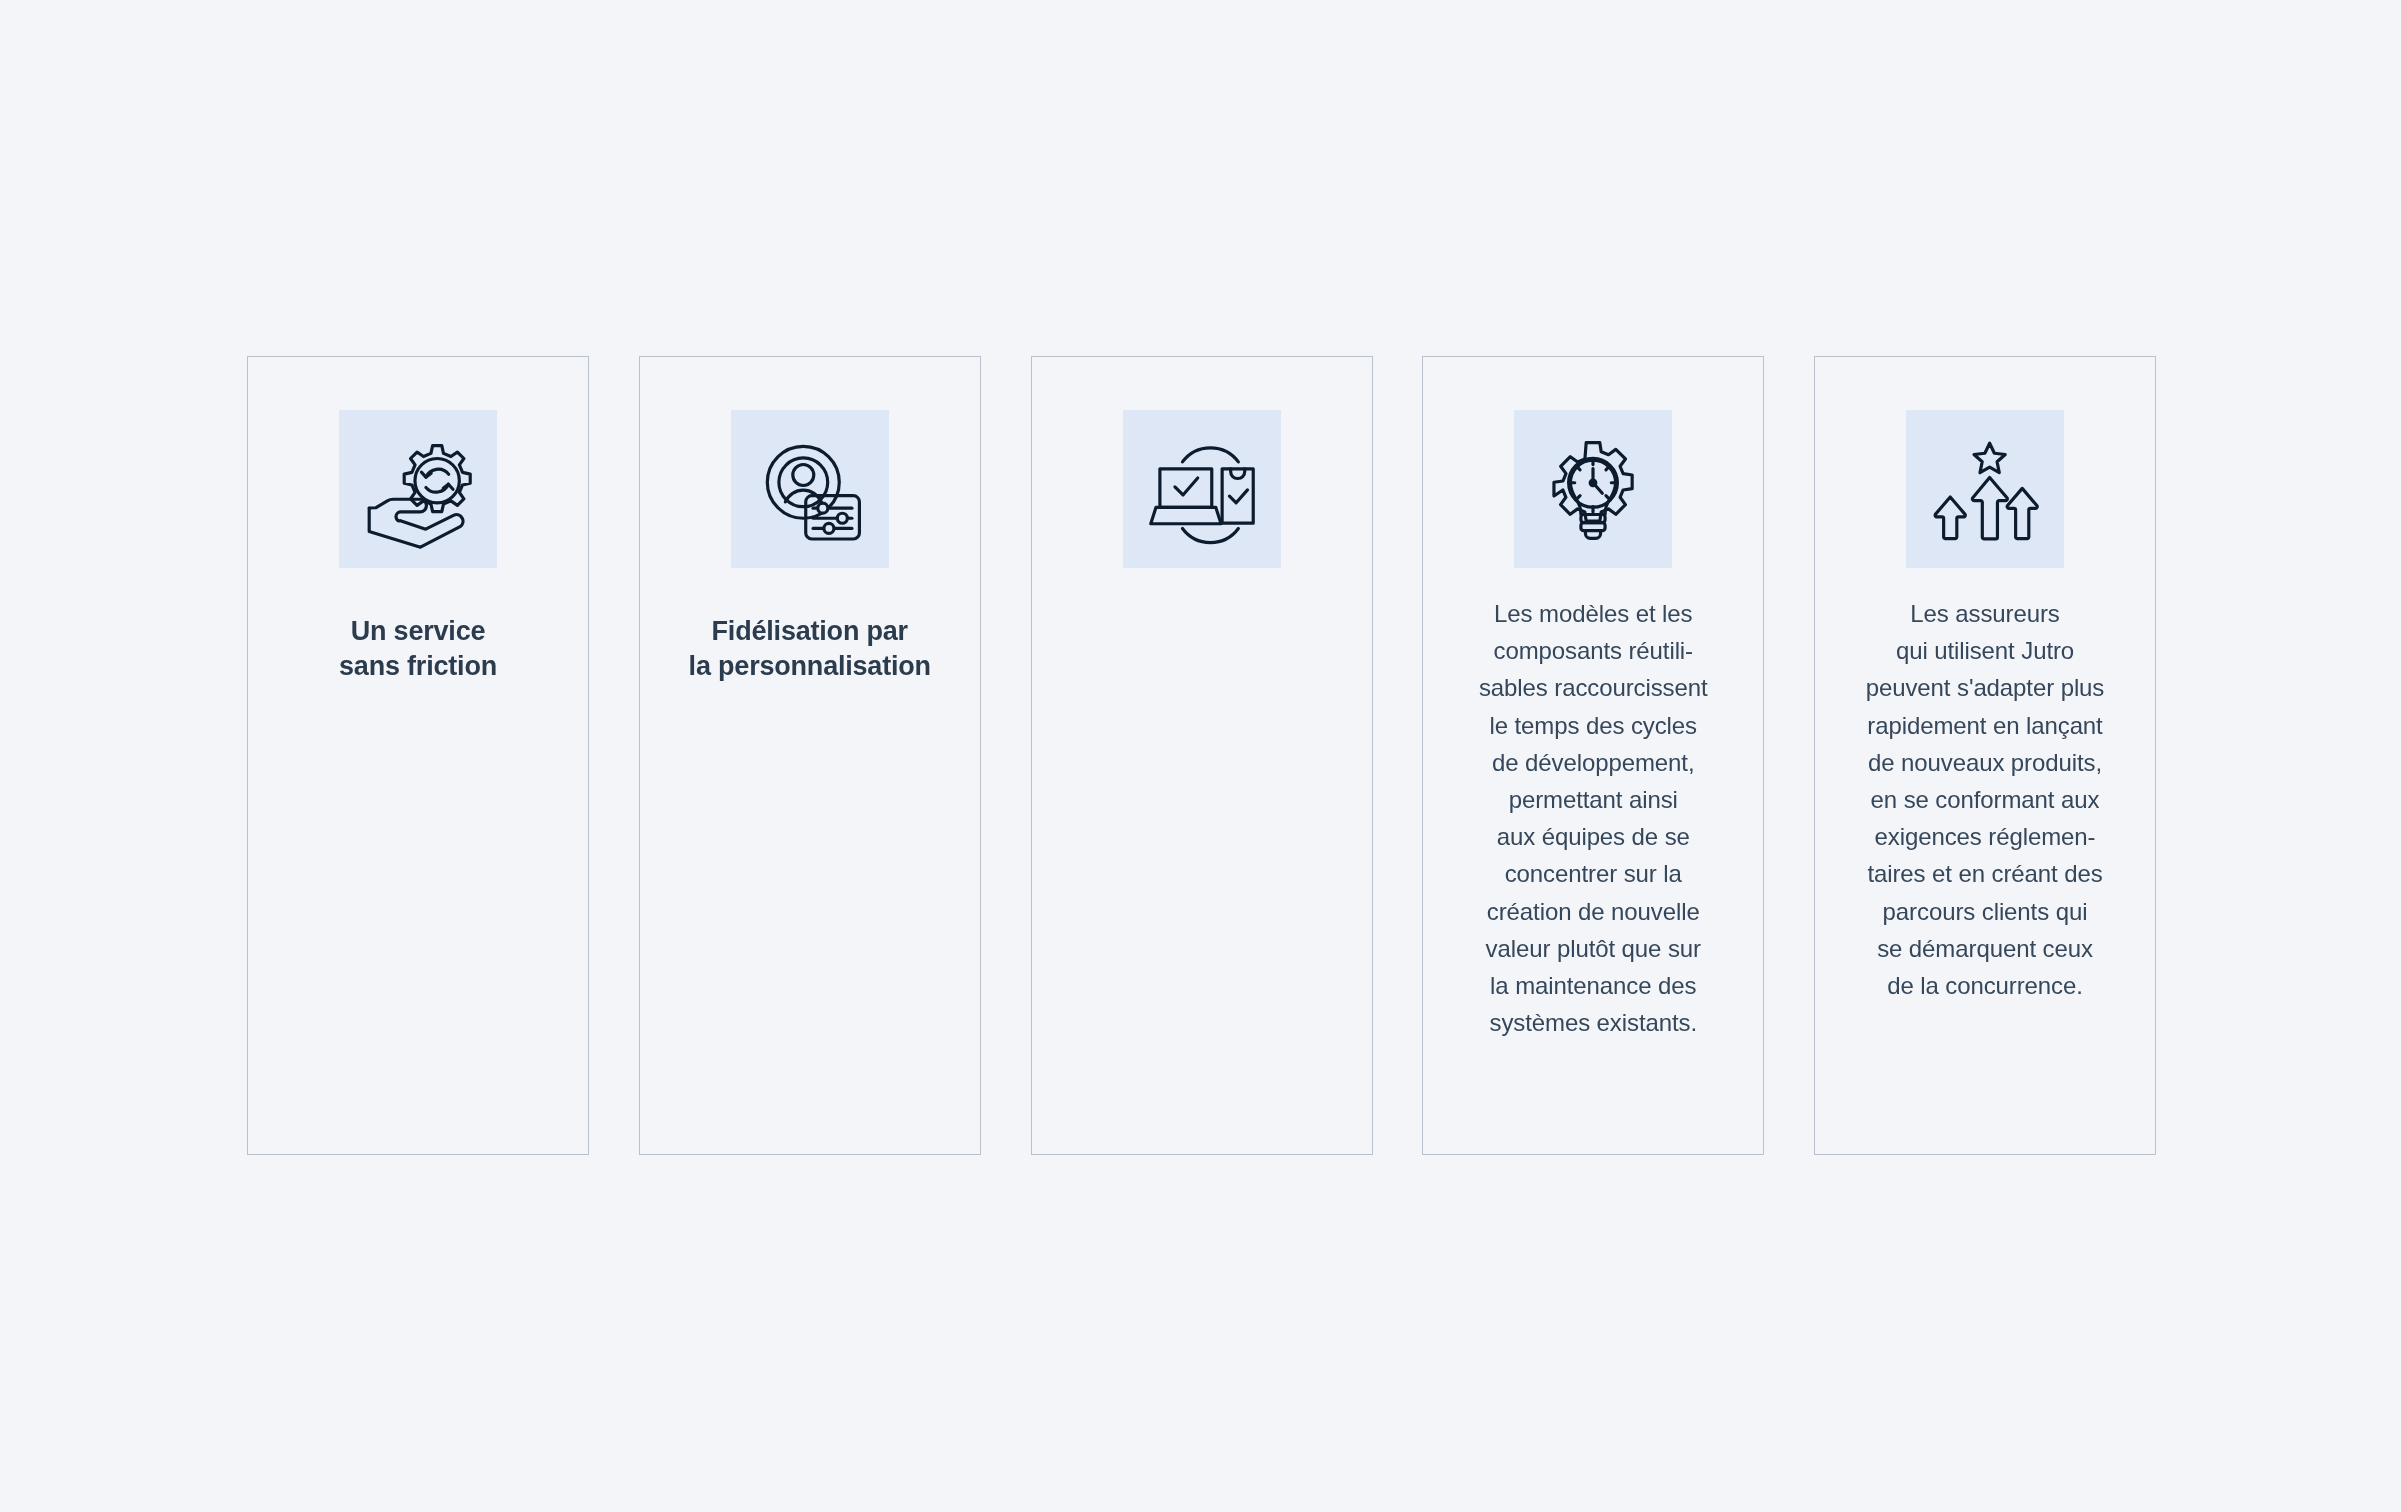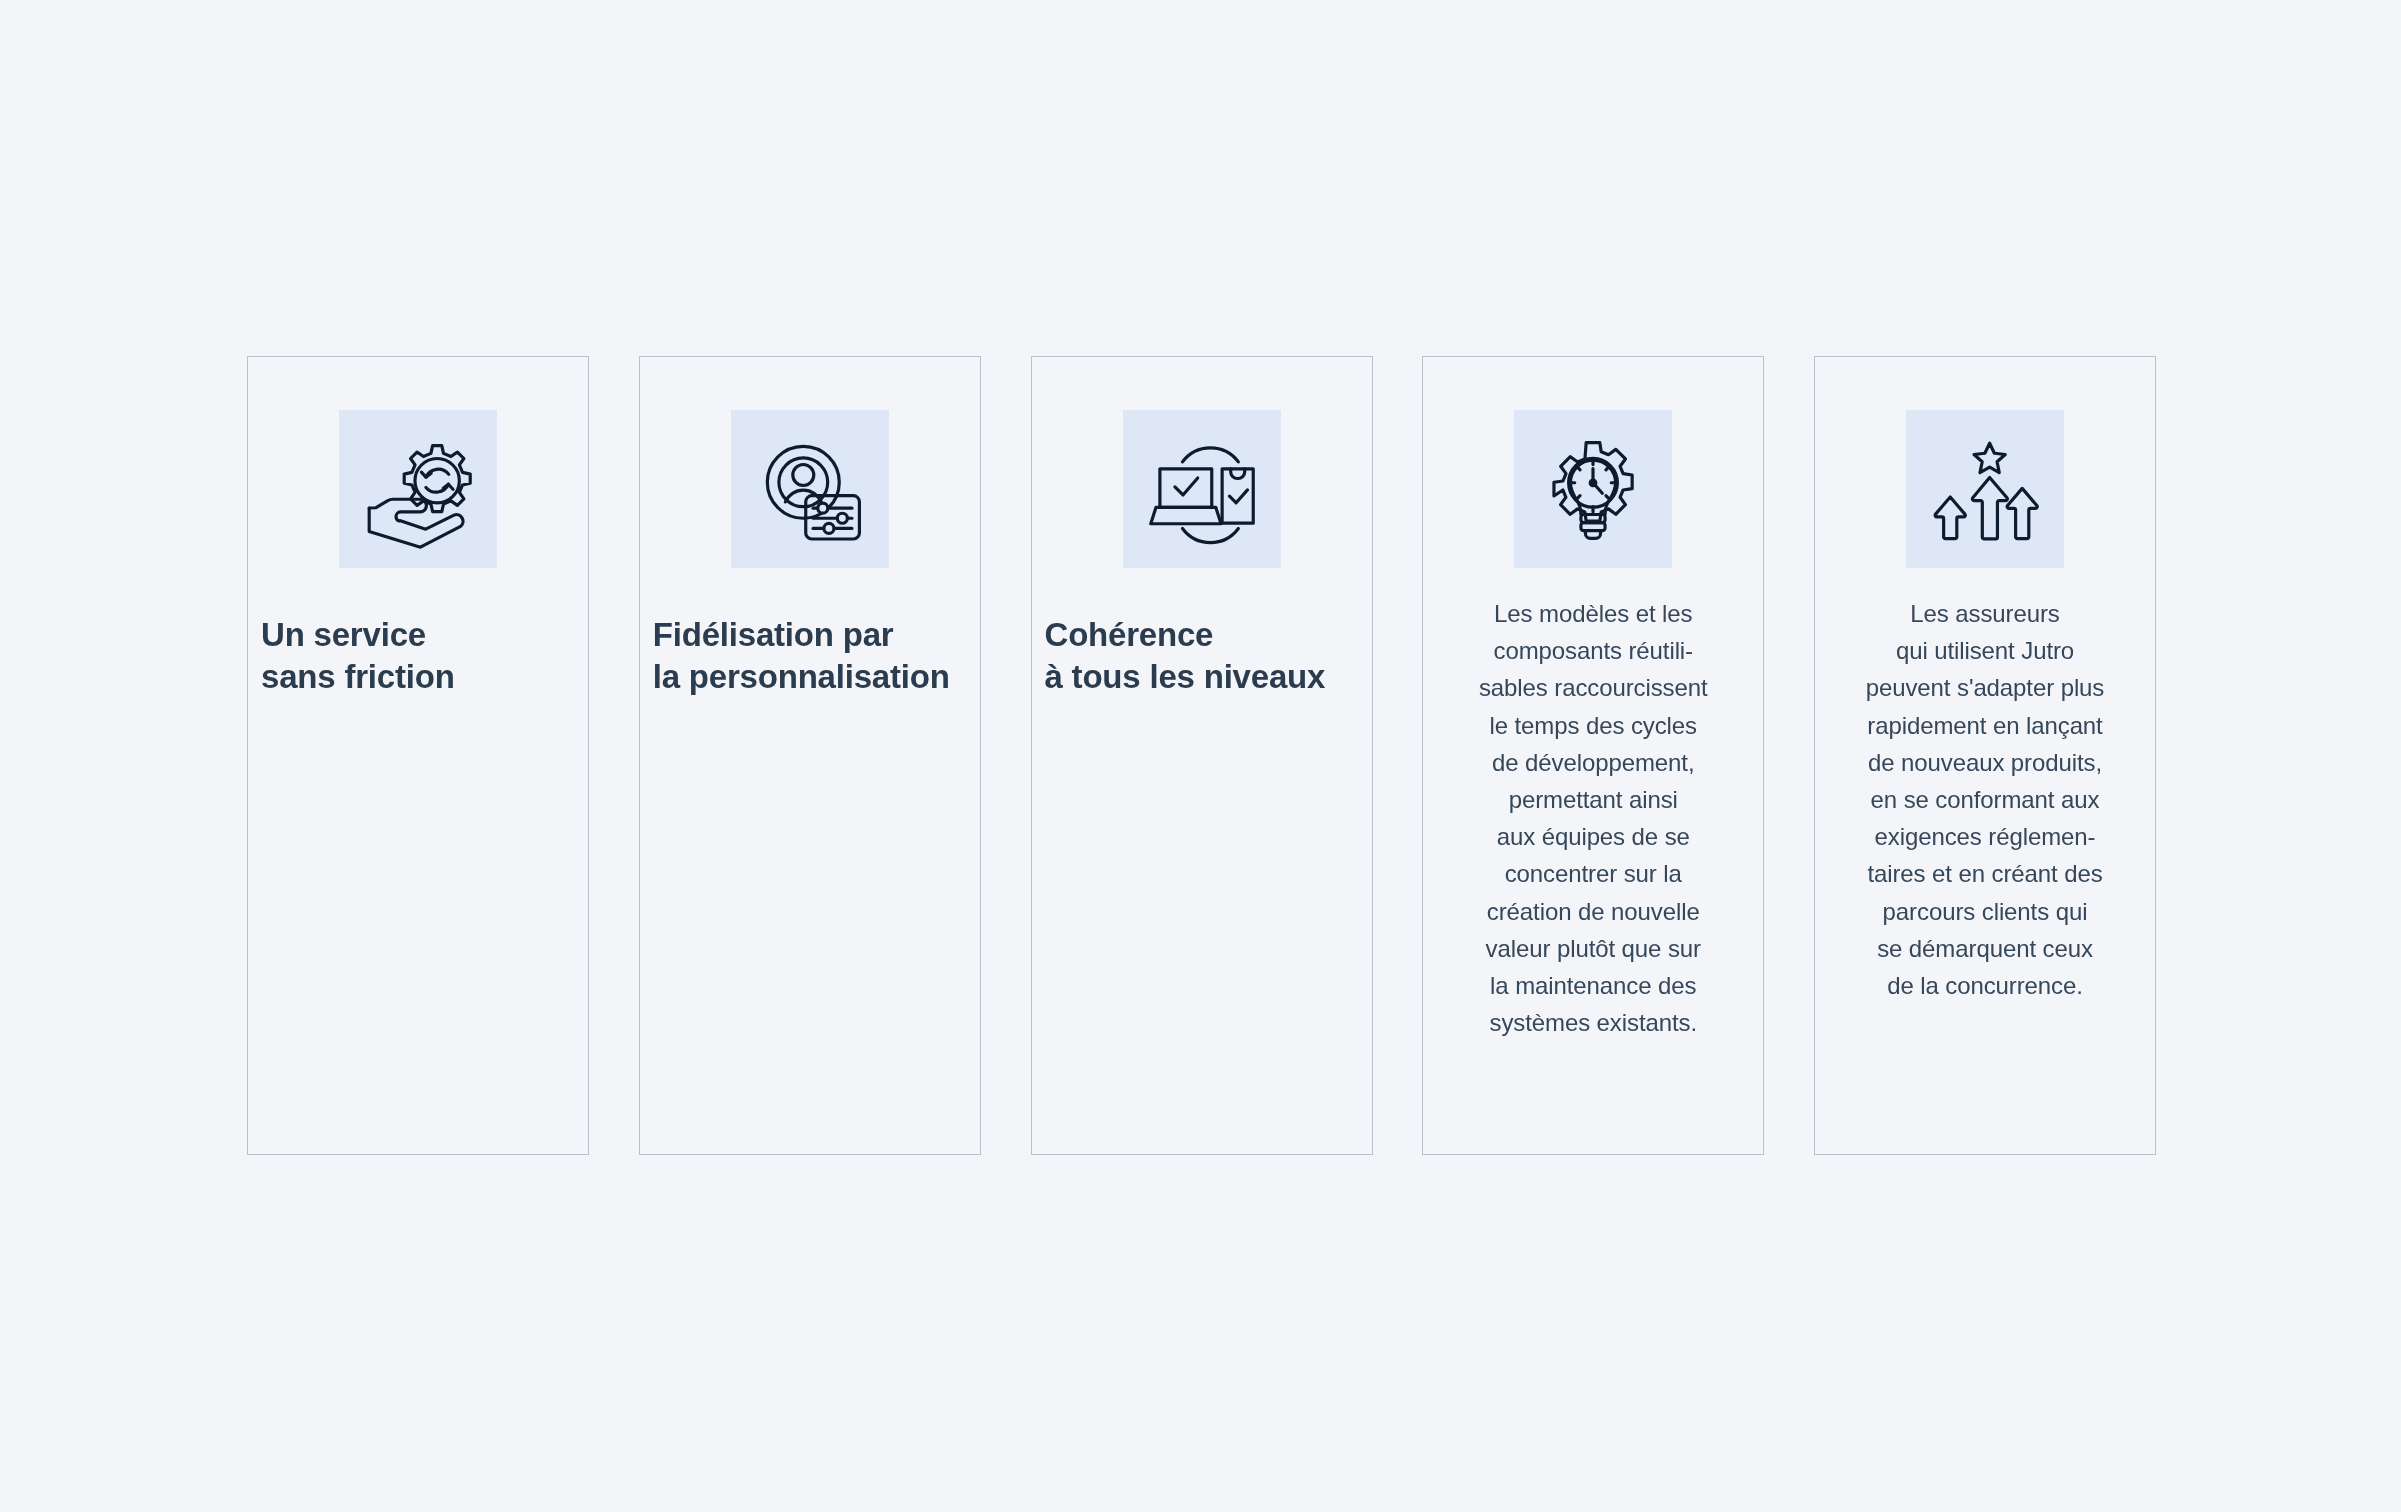--- a/index.html
+++ b/index.html
@@ -49,22 +49,22 @@
 
   .icon-tile svg {
     width: 122px;
     height: 122px;
     display: block;
   }
 
   .card-title {
     margin-top: 46px;
     width: 100%;
-    text-align: left;
-    font-size: 33px;
+    text-align: center;
+    font-size: 27px;
     line-height: 1.28;
     font-weight: bold;
     color: #2b3c4e;
     letter-spacing: -0.2px;
     padding: 0 13px;
     box-sizing: border-box;
     white-space: pre-line;
   }
 
   .card-body {
@@ -129,22 +129,20 @@
         <path d="M34 27.8a28.5 28.5 0 0 1 45.8 0"></path>
         <path d="M34 82.4a28.5 28.5 0 0 0 45.8 0"></path>
         <rect x="15.5" y="33.5" width="42.5" height="31.5"></rect>
         <path d="M12.3 65h49l4.3 13.5h-57.6z"></path>
         <path d="M27.8 48.3l6.6 6.6L46.5 41"></path>
         <rect x="66.5" y="33.5" width="25.5" height="44.5"></rect>
         <path d="M73.5 33.5v2.3a5.6 5.6 0 0 0 5.6 5.6h.3a5.6 5.6 0 0 0 5.6-5.6v-2.3"></path>
         <path d="M72.5 55.8l5.5 5.5 9.3-10.6"></path>
       </svg>
     </div>
-    <div class="card-title">Cohérence
-à tous les niveaux</div>
   </div>
 
   <div class="feature-card">
     <div class="icon-tile">
       <svg viewBox="0 0 100 100" fill="none" stroke="#0c1b2e" stroke-width="2.6" stroke-linecap="round" stroke-linejoin="round">
         <path d="M44.4 12h11.2l1.1 7.4 6 2.5 6-4.4 7.9 7.9-4.4 6 2.5 6 7.4 1.1v11.2l-7.4 1.1-2.5 6 4.4 6-7.9 7.9-6-4.4-6 2.5-1.1 7.4H44.4l-1.1-7.4-6-2.5-6 4.4-7.9-7.9 4.4-6-2.5-6L18 55.7V44.5l7.4-1.1 2.5-6-4.4-6 7.9-7.9 6 4.4 6-2.5z"></path>
         <path d="M31.5 44.9a18.5 18.5 0 0 1 37 0c0 7.5-4.2 12.3-6.5 16.6-1.9 3.6-2.1 6.3-2.1 9.4H40.1c0-3.1-.2-5.8-2.1-9.4-2.3-4.3-6.5-9.1-6.5-16.6z"></path>
         <circle cx="50" cy="44.9" r="20"></circle>
         <path d="M50 25.5v4.5"></path>
         <path d="M63.8 31.1l-3.2 3.2"></path>

